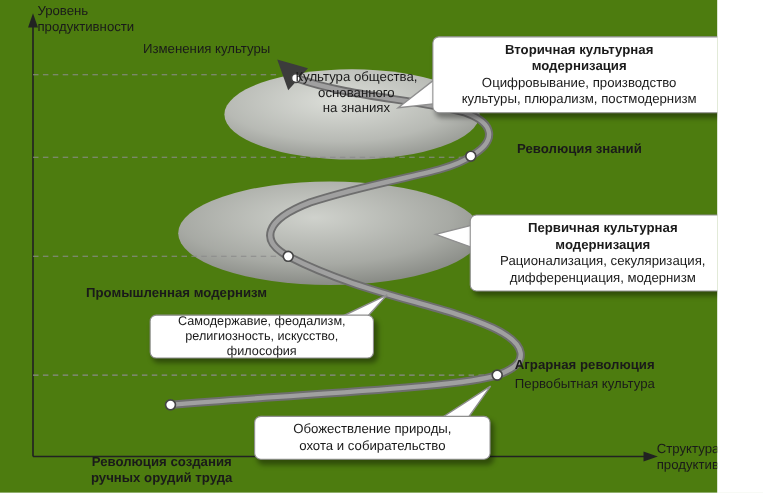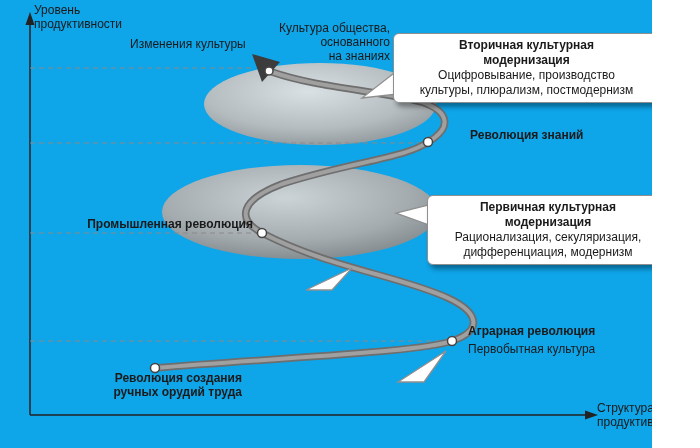--- a/index.html
+++ b/index.html
@@ -1,23 +1,23 @@
 <!DOCTYPE html>
 <html><head>
 <meta charset="utf-8">
 <style>
   html,body{margin:0;padding:0;background:#fff;}
   #canvas{
-    position:relative;width:652px;height:448px;background:#0ea5e9;overflow:hidden;
+    position:relative;width:652px;height:448px;background:#4d7c0f;overflow:hidden;
     font-family:"Liberation Sans",sans-serif;color:#1a1a1a;
   }
   .abs{position:absolute;}
   .label{font-size:12px;line-height:14px;white-space:pre-line;}
   .bold{font-weight:bold;}
-  .center{text-align:right;}
+  .center{text-align:center;margin-top:42px;}
   svg#diagram-layer{position:absolute;left:0;top:0;z-index:0;}
   .txt{z-index:2;}
   .callout{
     z-index:2;background:#fff;border:1.5px solid #8f8f8f;border-radius:6px;
     box-shadow:3px 4px 5px rgba(0,0,0,0.38);
     display:flex;flex-direction:column;justify-content:center;align-items:center;
     box-sizing:border-box;padding:3px 6px;text-align:center;
   }
   .callout .label{line-height:15px;}
   .small .label{font-size:11.5px;line-height:14px;}
@@ -88,21 +88,21 @@
   <div class="abs txt label" style="left:597px;top:401px;">Структура
 продуктивности</div>
 
   <div class="abs txt label" style="left:130px;top:37px;">Изменения культуры</div>
   <div class="abs txt label center" style="left:258px;top:21px;width:132px;">Культура общества,
 основанного
 на знаниях</div>
 
   <div class="abs txt label bold" style="left:470px;top:128px;">Революция знаний</div>
 
-  <div class="abs txt label bold center" style="left:68px;top:217px;width:185px;">Промышленная революция</div>
+  <div class="abs txt label bold center" style="left:68px;top:217px;width:185px;">Промышленная модернизм</div>
 
   <div class="abs txt label bold" style="left:468px;top:324px;">Аграрная революция</div>
   <div class="abs txt label" style="left:468px;top:342px;">Первобытная культура</div>
 
   <div class="abs txt label bold center" style="left:52px;top:371px;width:190px;">Революция создания
 ручных орудий труда</div>
 
   <div class="abs callout" style="left:393px;top:33px;width:267px;height:70px;">
     <div class="label bold">Вторичная культурная
 модернизация</div>
@@ -110,15 +110,23 @@
 культуры, плюрализм, постмодернизм</div>
   </div>
 
   <div class="abs callout" style="left:427px;top:195px;width:242px;height:70px;">
     <div class="label bold">Первичная культурная
 модернизация</div>
     <div class="label">Рационализация, секуляризация,
 дифференциация, модернизм</div>
   </div>
 
+  <div class="abs callout small" style="left:136px;top:286px;width:204px;height:40px;">
+    <div class="label">Самодержавие, феодализм,
+религиозность, искусство, философия</div>
+  </div>
 
+  <div class="abs callout" style="left:231px;top:378px;width:215px;height:40px;">
+    <div class="label">Обожествление природы,
+охота и собирательство</div>
+  </div>
 
 </div>
 
 </body></html>

